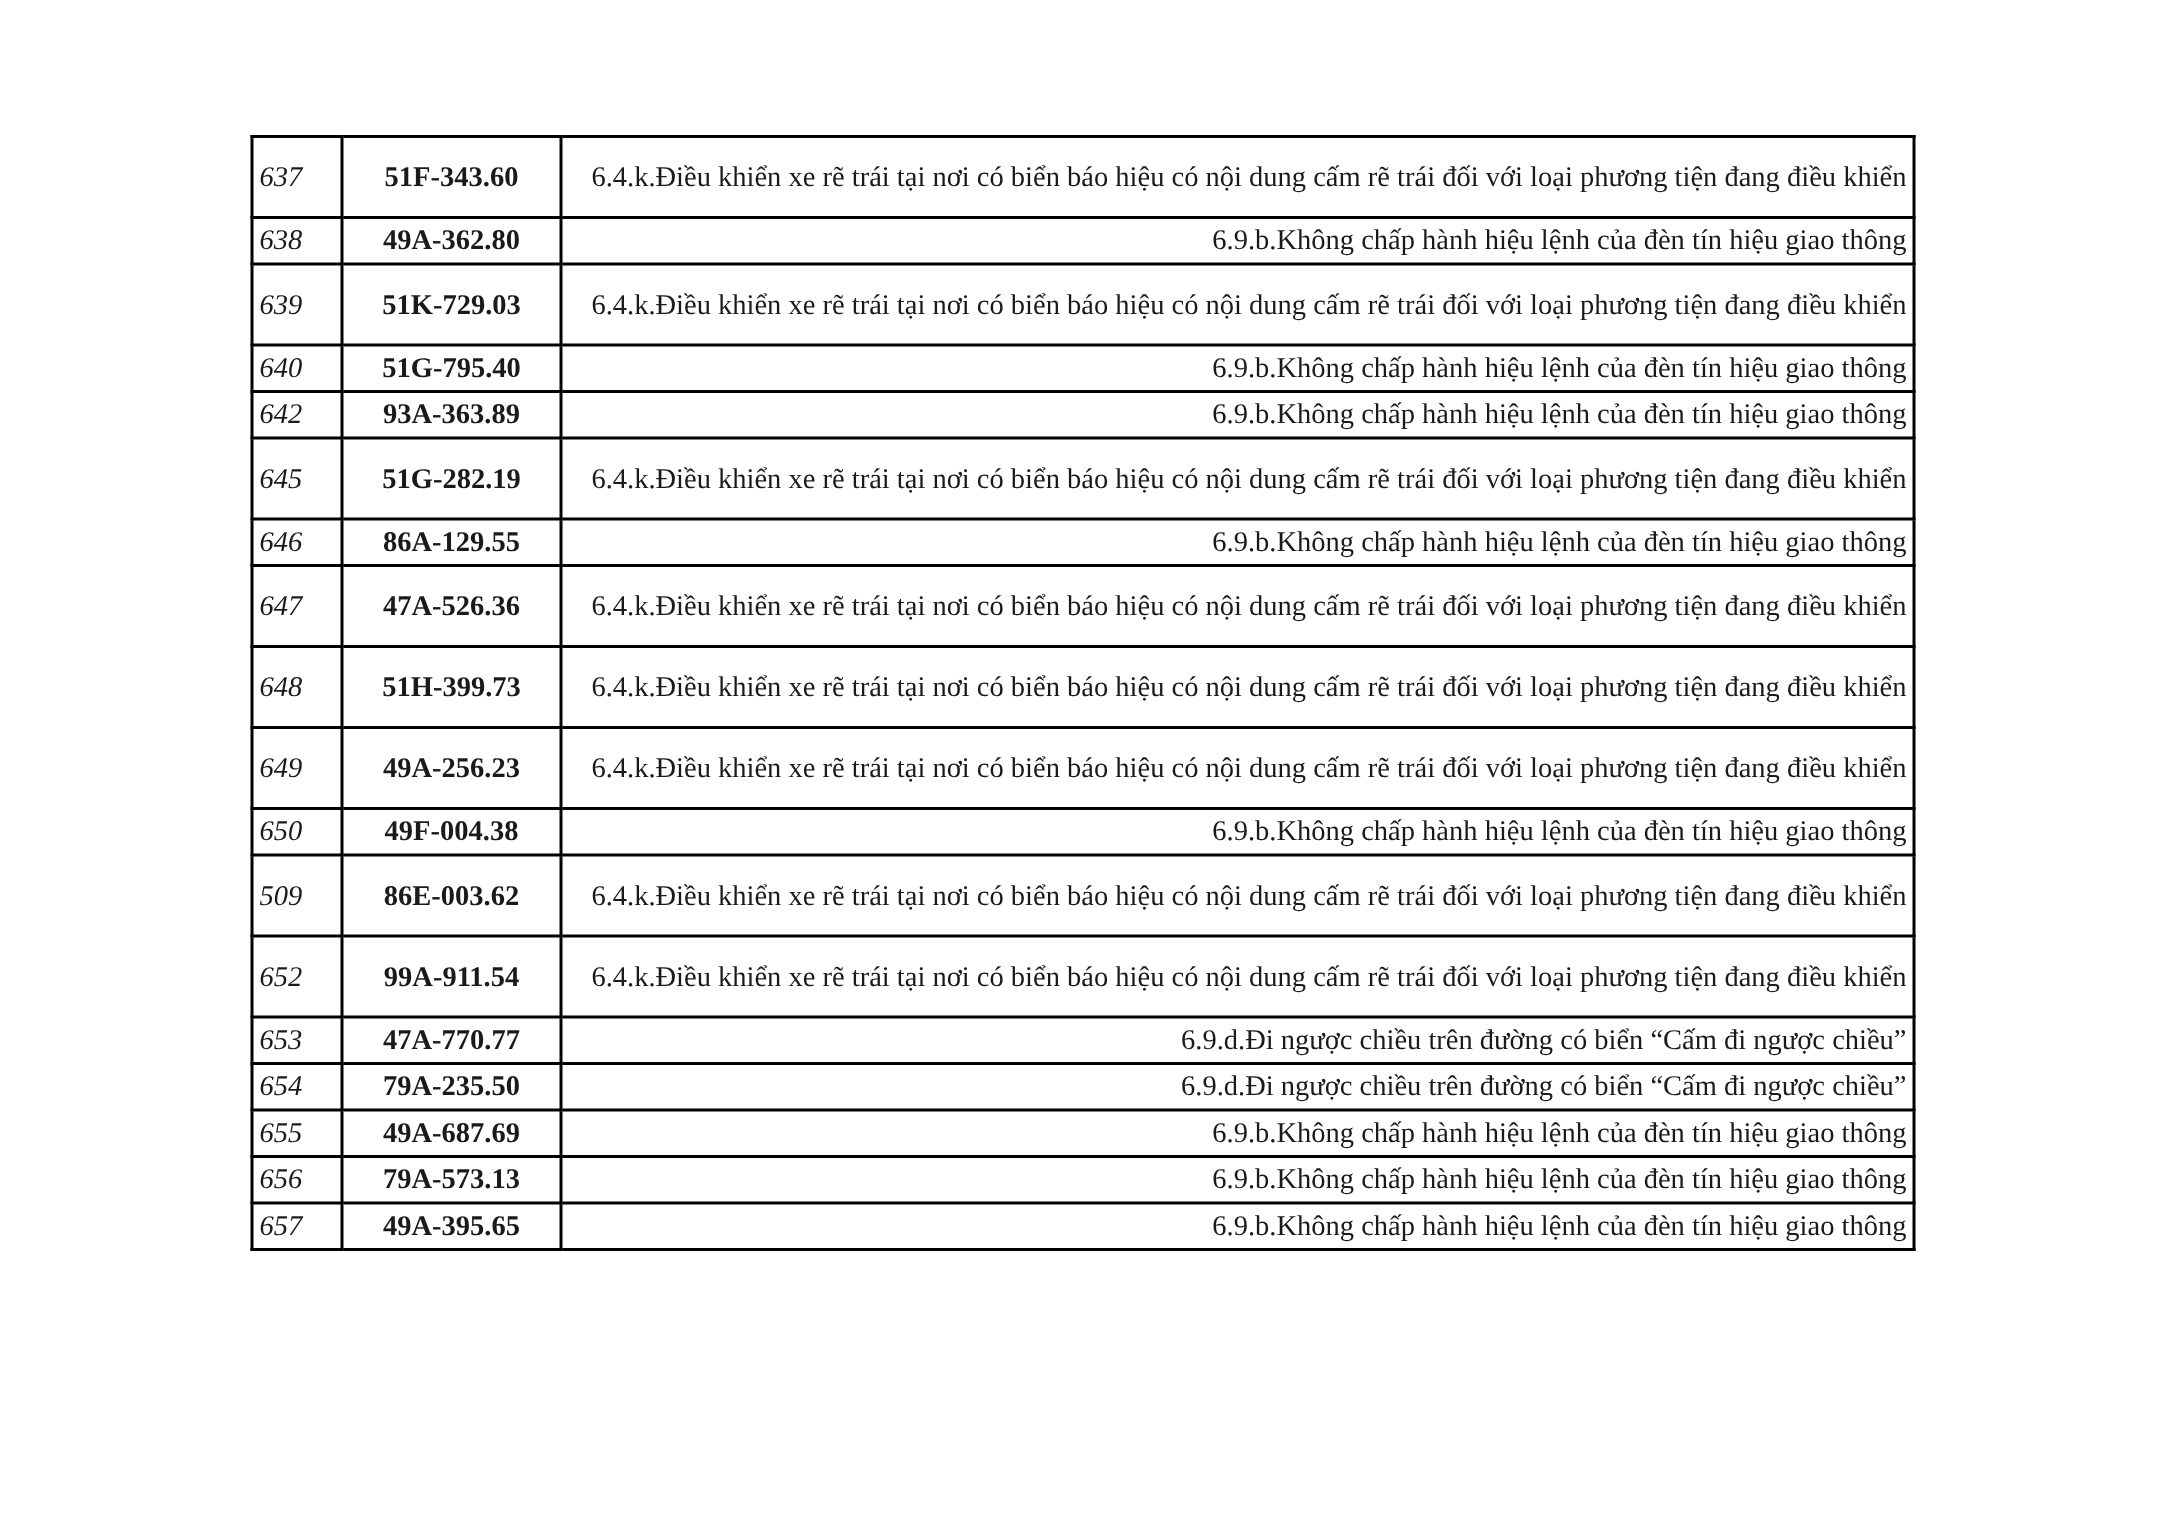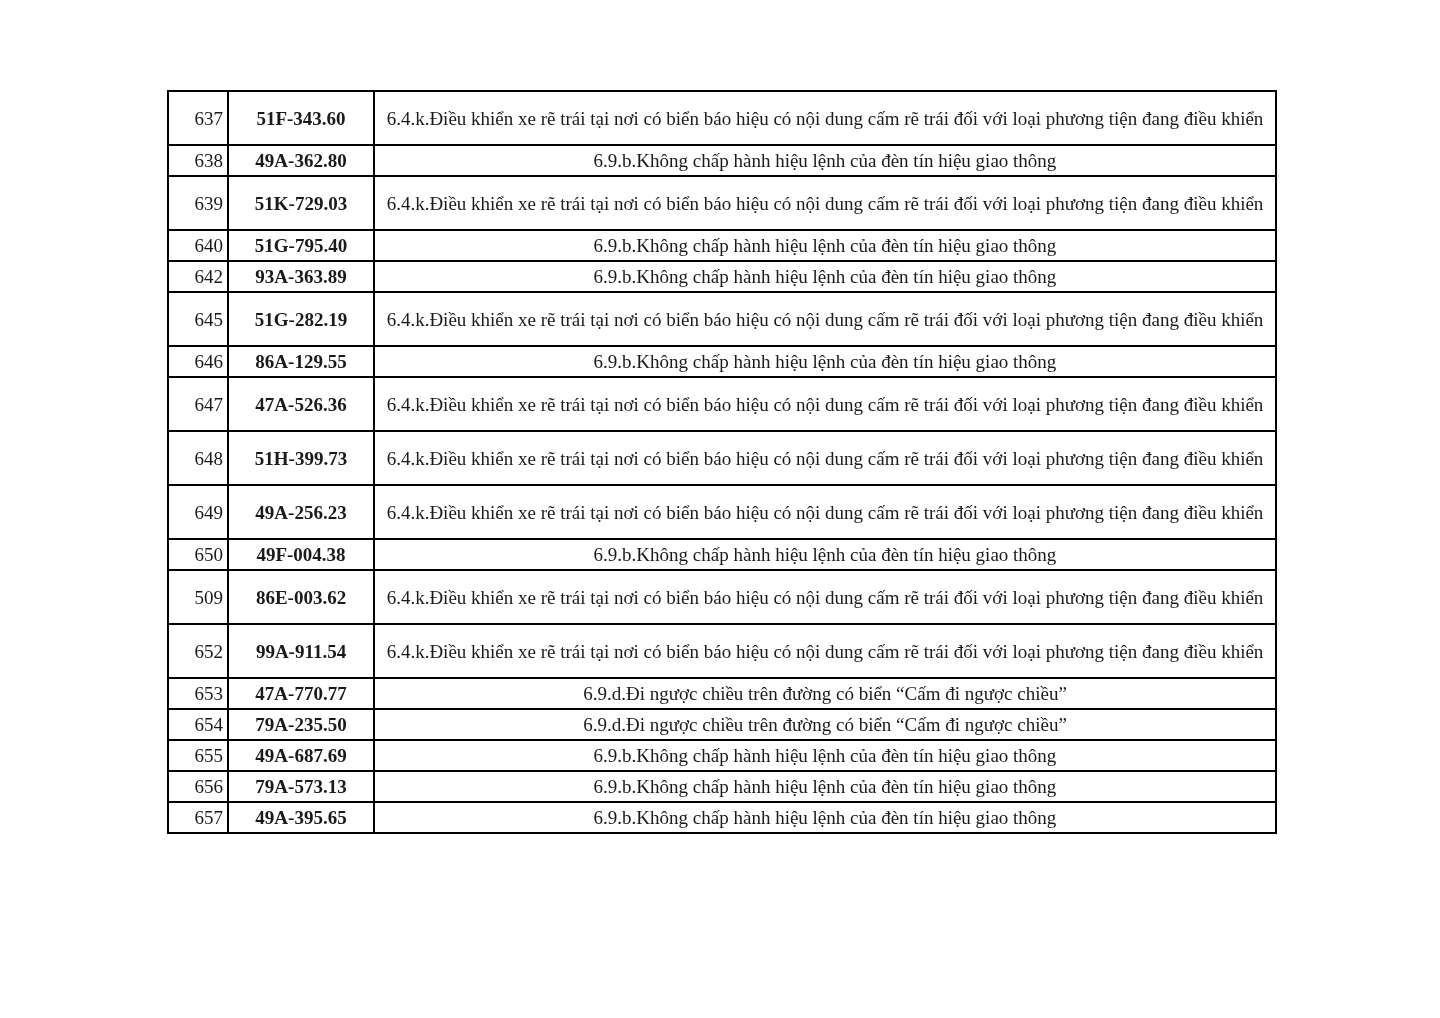--- a/index.html
+++ b/index.html
@@ -31,30 +31,31 @@
     vertical-align: middle;
     font-size: 19px;
     line-height: 25px;
     padding: 1px 4px;
     overflow: hidden;
   }
   col.c-no    { width: 60px; }
   col.c-plate { width: 146px; }
   col.c-desc  { width: 902px; }
   td.row-no {
-    text-align: right;
+    text-align: left;
+    font-style: italic;
   }
   td.plate {
     text-align: center;
     font-weight: bold;
     font-size: 21px;
     margin-left: 16px;
   }
   td.desc {
-    text-align: center;
+    text-align: right;
     padding-left: 5px;
     padding-right: 6px;
   }
   tr.single td { height: 27px; }
   tr.tall td   { height: 50px; }
 </style>
 </head>
 <body>
 
 <div class="page">

